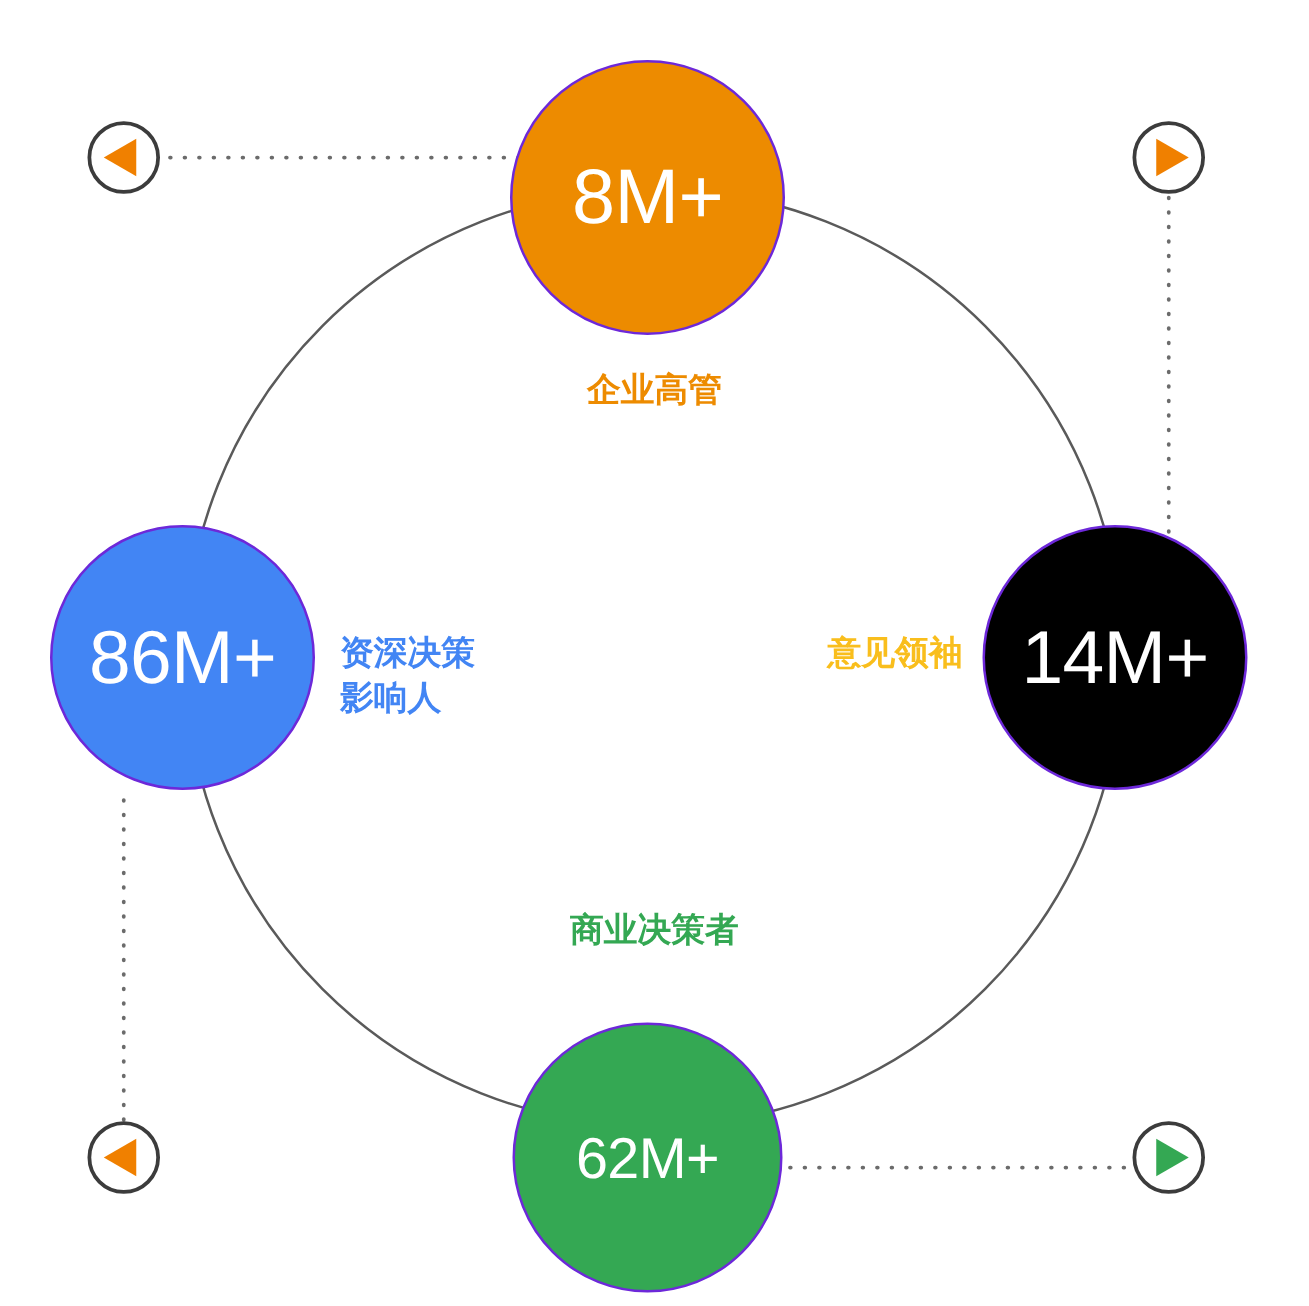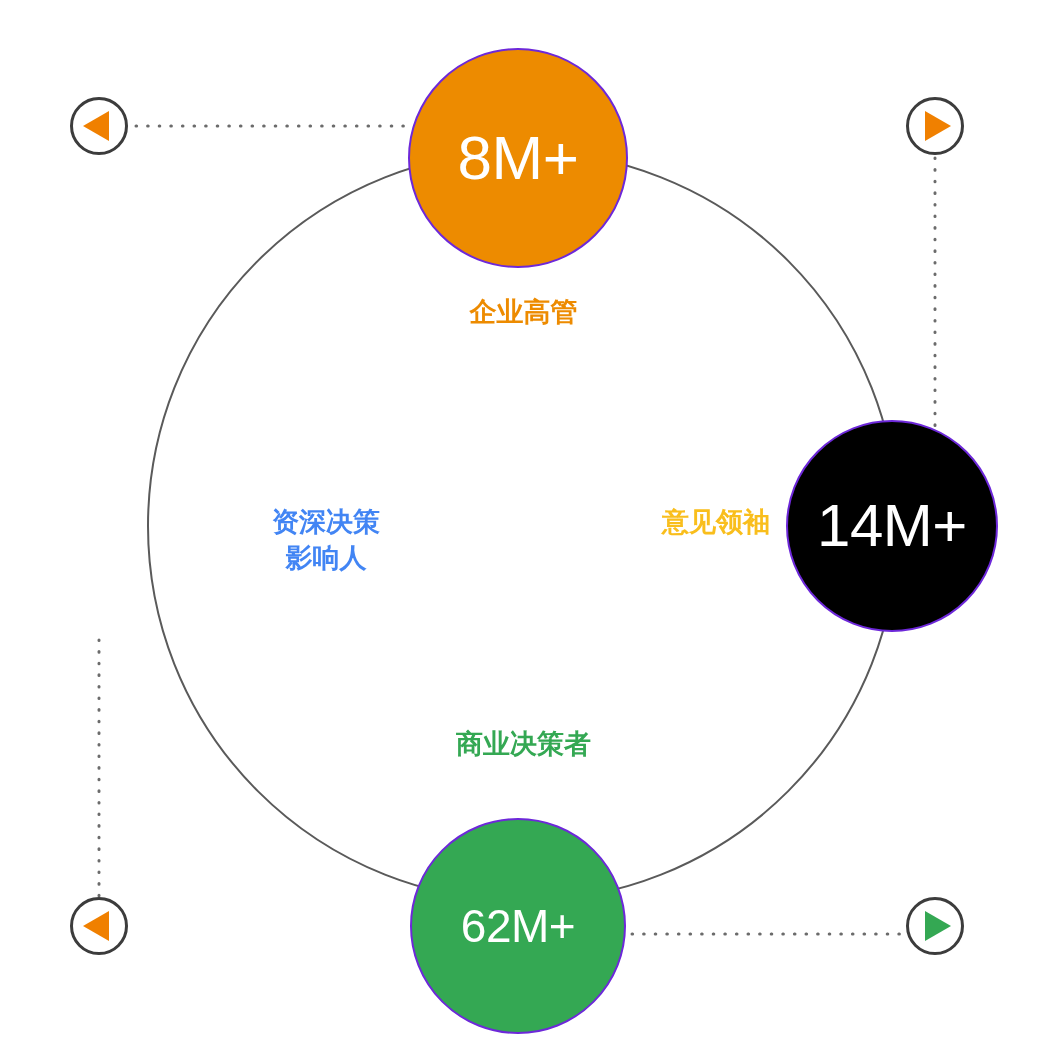--- a/index.html
+++ b/index.html
@@ -85,21 +85,21 @@
   }
   #caption-exec {
     left: 0; top: 295px;
     width: 1047px;
     text-align: center;
     color: #ED8B00;
   }
   #caption-influencer {
     left: 272px; top: 505px;
     color: #4285F4;
-    text-align: center;
+    text-align: left;
   }
   #caption-opinion {
     left: 620px; top: 505px;
     width: 150px;
     color: #F9BE1C;
     text-align: right;
   }
   #caption-business {
     left: 0; top: 727px;
     width: 1047px;
@@ -160,20 +160,23 @@
 
     <line x1="99" y1="640" x2="99" y2="896" stroke="#6b6b6b" stroke-width="3" stroke-linecap="round" stroke-dasharray="0.6 11"></line>
 
     <line x1="632" y1="934" x2="903" y2="934" stroke="#6b6b6b" stroke-width="3" stroke-linecap="round" stroke-dasharray="0.6 11"></line>
   </svg>
 
   <div class="bubble" id="bubble-exec">
     <span class="val">8M+</span>
   </div>
 
+  <div class="bubble" id="bubble-influencer">
+    <span class="val">86M+</span>
+  </div>
 
   <div class="bubble" id="bubble-opinion">
     <span class="val">14M+</span>
   </div>
 
   <div class="bubble" id="bubble-business">
     <span class="val">62M+</span>
   </div>
 
   <div class="caption" id="caption-exec">企业高管</div>

